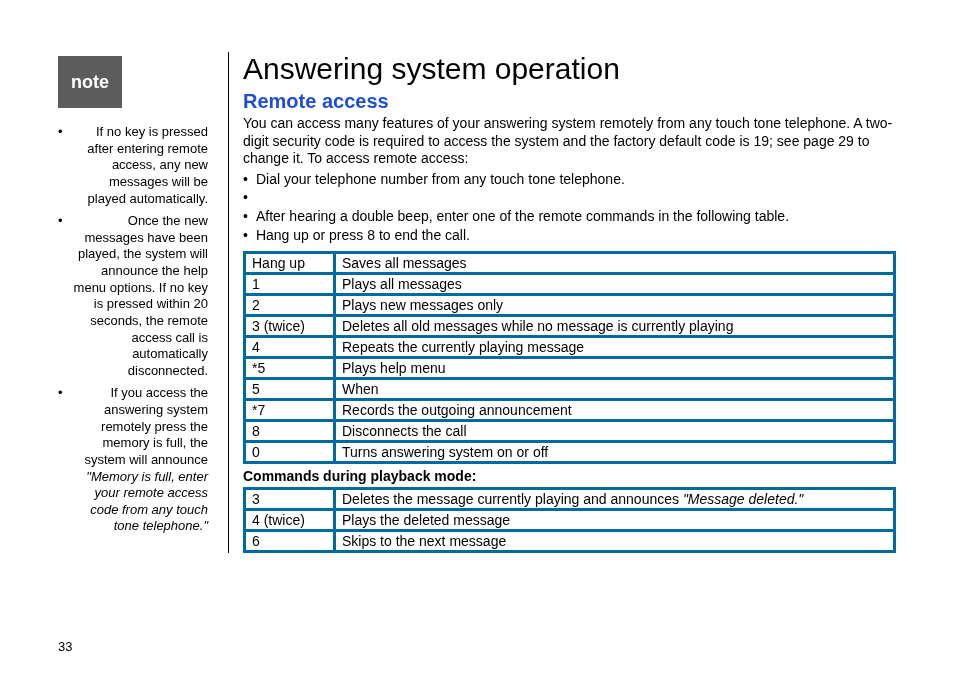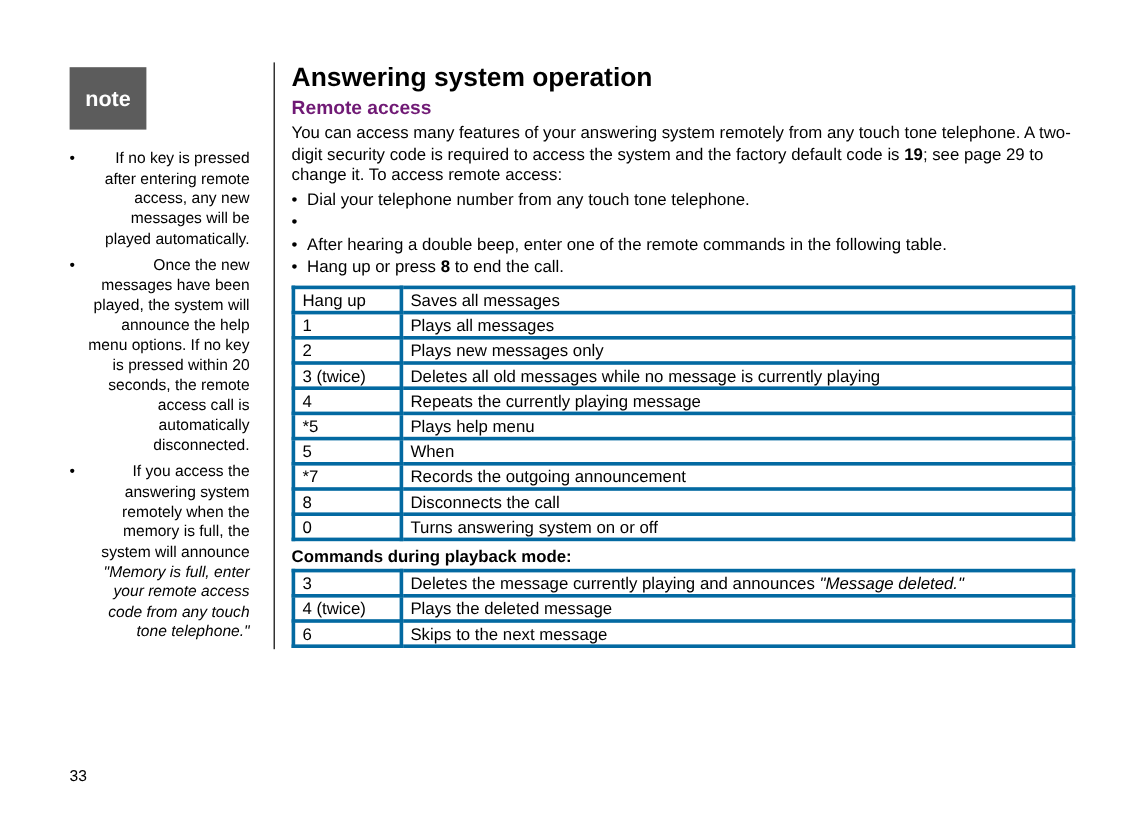--- a/index.html
+++ b/index.html
@@ -59,27 +59,27 @@
     font-style: italic;
   }
   .divider {
     border-left: 1px solid #000;
     margin-left: 2px;
     padding-left: 14px;
     flex: 1;
   }
   .main h1 {
     margin: 0 0 4px 0;
-    font-size: 22px;
-    font-weight: bold;
+    font-size: 30px;
+    font-weight: normal;
   }
   .main h2 {
     margin: 0 0 2px 0;
-    font-size: 16px;
-    color: #701a75;
+    font-size: 20px;
+    color: #1d4ed8;
   }
   .para {
     margin: 2px 0;
     line-height: 1.25;
   }
   .main ul.bullets {
     list-style: none;
     padding: 0;
     margin: 2px 0 6px 0;
   }
@@ -117,41 +117,41 @@
     font-size: 13px;
   }
   .footer .pg {
     width: 160px;
   }
   .footer .url {
     flex: 1;
     text-align: center;
     font-weight: bold;
   }
-  .bold { font-weight: bold; }
+  .bold { font-weight: normal; }
 </style>
 </head>
 <body>
 
 <div class="page">
   <div class="sidebar">
     <div class="note-box">note</div>
     <ul>
       <li>
         <span class="bullet">•</span>
         <span class="txt">If no key is pressed after entering remote access, any new messages will be played automatically.</span>
       </li>
       <li>
         <span class="bullet">•</span>
         <span class="txt">Once the new messages have been played, the system will announce the help menu options. If no key is pressed within 20 seconds, the remote access call is automatically disconnected.</span>
       </li>
       <li>
         <span class="bullet">•</span>
         <span class="txt">
-          <span>If you access the answering system remotely when the memory is full, the system will announce </span><span class="italic">"Memory is full, enter your remote access code from any touch tone telephone."</span>
+          <span>If you access the answering system remotely press the memory is full, the system will announce </span><span class="italic">"Memory is full, enter your remote access code from any touch tone telephone."</span>
         </span>
       </li>
     </ul>
   </div>
 
   <div class="divider main">
     <h1>Answering system operation</h1>
     <h2>Remote access</h2>
     <p class="para">
       <span>You can access many features of your answering system remotely from any touch tone telephone. A two-digit security code is required to access the system and the factory default code is </span><span class="bold">19</span><span>; see page 29 to change it. To access remote access:</span>

